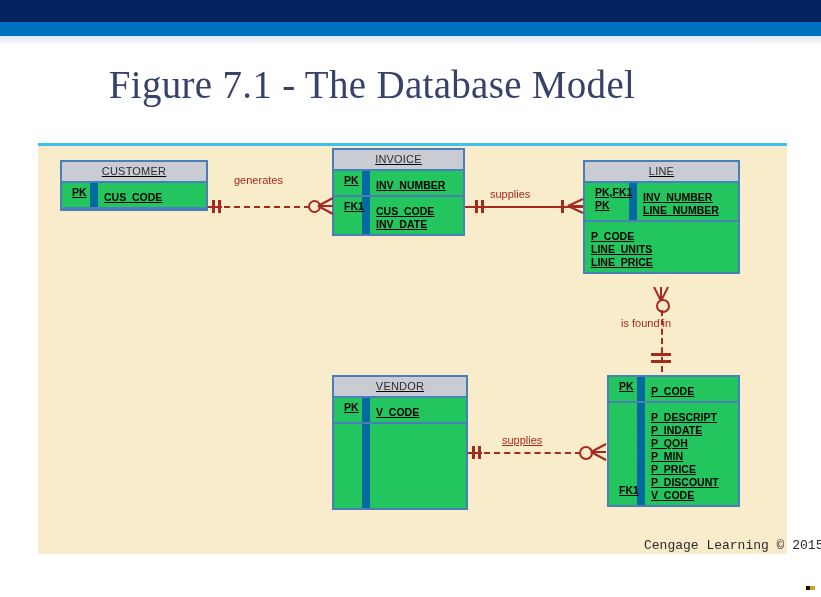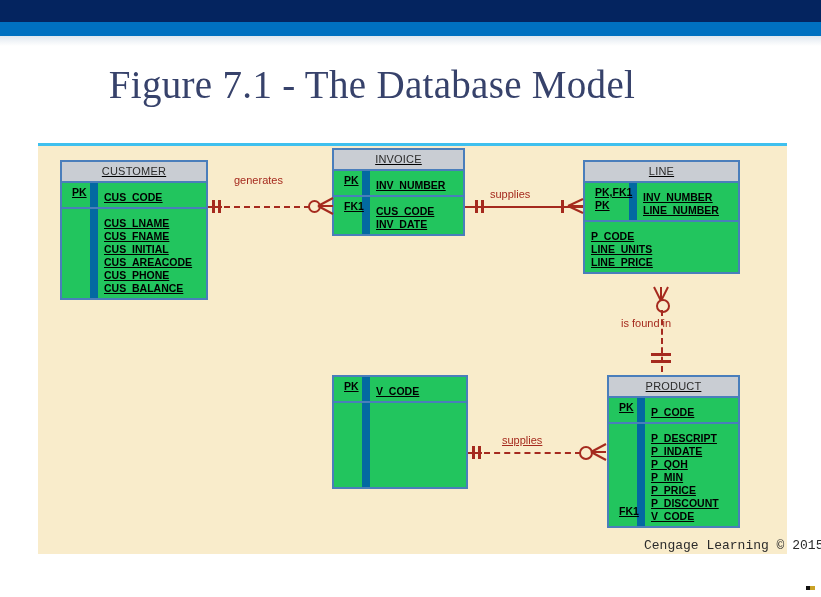--- a/index.html
+++ b/index.html
@@ -88,38 +88,20 @@
   <div class="entity" style="left:22px;top:14px;width:148px;">
     <div class="entity-title">CUSTOMER</div>
     <div class="entity-section sec-div">
       <div class="key-col">
         <div class="key-line">PK</div>
       </div>
       <div class="attr-col">
         <div class="attr-line pkey">CUS_CODE</div>
       </div>
     </div>
-    <div class="entity-section">
-      <div class="key-col">
-        <div class="pad-line"></div>
-          <div class="pad-line"></div>
-          <div class="pad-line"></div>
-        <div class="pad-line"></div>
-          <div class="pad-line"></div>
-          <div class="pad-line"></div>
-      </div>
-      <div class="attr-col">
-        <div class="attr-line">CUS_LNAME</div>
-        <div class="attr-line">CUS_FNAME</div>
-        <div class="attr-line">CUS_INITIAL</div>
-        <div class="attr-line">CUS_AREACODE</div>
-        <div class="attr-line">CUS_PHONE</div>
-        <div class="attr-line">CUS_BALANCE</div>
-      </div>
-    </div>
   </div>
 
   <div class="entity" style="left:294px;top:2px;width:133px;">
     <div class="entity-title">INVOICE</div>
     <div class="entity-section sec-div">
       <div class="key-col">
         <div class="key-line">PK</div>
       </div>
       <div class="attr-col">
         <div class="attr-line pkey">INV_NUMBER</div>
@@ -152,20 +134,21 @@
     <div class="entity-section">
       <div class="attr-col">
         <div class="attr-line">P_CODE</div>
         <div class="attr-line">LINE_UNITS</div>
         <div class="attr-line">LINE_PRICE</div>
       </div>
     </div>
   </div>
 
   <div class="entity" style="left:294px;top:229px;width:136px;">
+    <div class="entity-title">VENDOR</div>
     <div class="entity-section sec-div">
       <div class="key-col">
         <div class="key-line">PK</div>
       </div>
       <div class="attr-col">
         <div class="attr-line pkey">V_CODE</div>
       </div>
     </div>
     <div class="entity-section">
       <div class="key-col">
@@ -173,21 +156,20 @@
           <div class="pad-line"></div>
           <div class="pad-line"></div>
         <div class="pad-line"></div>
           <div class="pad-line"></div>
           <div class="pad-line"></div>
       </div>
     </div>
   </div>
 
   <div class="entity" style="left:569px;top:229px;width:133px;">
-    <div class="entity-title">PRODUCT</div>
     <div class="entity-section sec-div">
       <div class="key-col">
         <div class="key-line">PK</div>
       </div>
       <div class="attr-col">
         <div class="attr-line pkey">P_CODE</div>
       </div>
     </div>
     <div class="entity-section">
       <div class="key-col">

